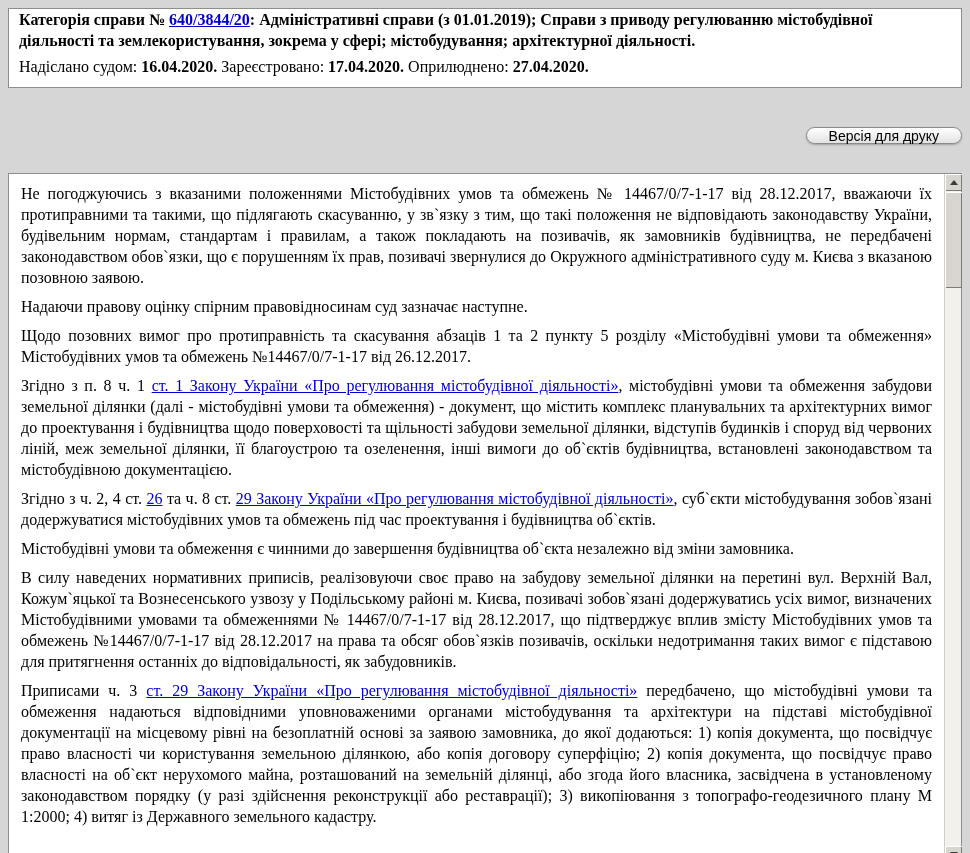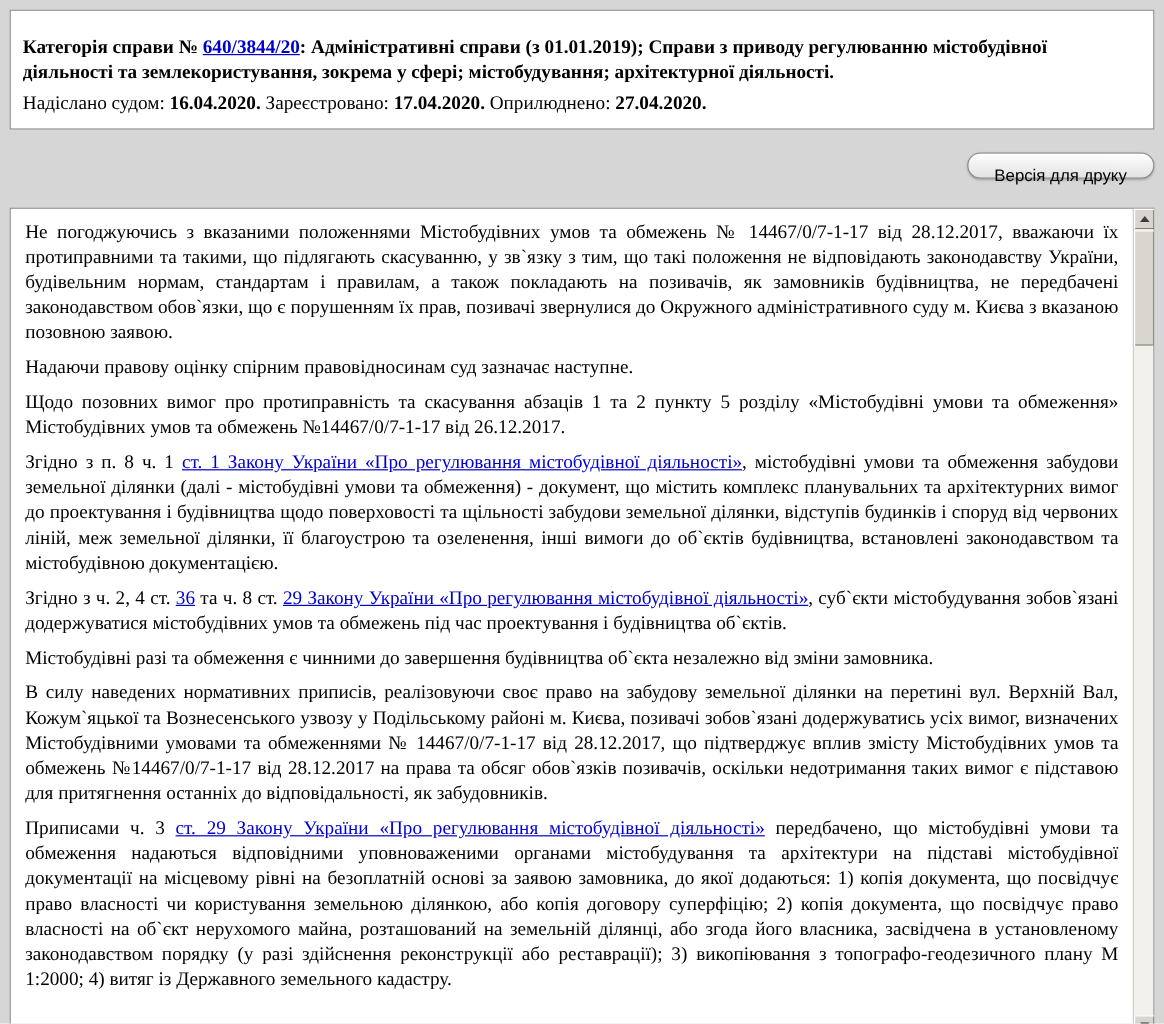--- a/index.html
+++ b/index.html
@@ -12,32 +12,32 @@
     position: relative;
     overflow: hidden;
   }
   a { color: #0000cc; text-decoration: underline; cursor: pointer; }
 
   
   .header-box {
     position: absolute; left: 8px; top: 8px; width: 954px;
     background: #ffffff;
     border: 1px solid #8e8e8e;
-    padding: 20px 12px 10px 10px;
+    padding: 0 12px 10px 10px;
   }
   .row { font-size: 16px; line-height: 21px; margin-bottom: 5px; }
   .row:last-child { margin-bottom: 0; }
   .category { font-weight: bold; }
   .case-link { font-weight: bold; }
   .val { font-weight: bold; text-align: center; }
 
   
   .print-btn {
     position: absolute; top: 127px; right: 8px;
-    height: 17px; padding: 10px 22px;
+    height: 17px; padding: 0 22px;
     border: 1px solid #8a8a8a; border-radius: 13px;
     background: linear-gradient(#ffffff, #e2e2e2);
     font-family: "Liberation Sans", sans-serif;
     font-size: 14px; color: #000;
     cursor: pointer;
     box-shadow: 0 1px 2px rgba(0,0,0,0.25);
   }
 
   
   .content-box {
@@ -98,22 +98,22 @@
 </div>
 
 <button class="print-btn">Версія для друку</button>
 
 <div class="content-box">
   <div class="content-text">
       <p>Не погоджуючись з вказаними положеннями Містобудівних умов та обмежень № 14467/0/7-1-17 від 28.12.2017, вважаючи їх протиправними та такими, що підлягають скасуванню, у зв`язку з тим, що такі положення не відповідають законодавству України, будівельним нормам, стандартам і правилам, а також покладають на позивачів, як замовників будівництва, не передбачені законодавством обов`язки, що є порушенням їх прав, позивачі звернулися до Окружного адміністративного суду м. Києва з вказаною позовною заявою.</p>
       <p>Надаючи правову оцінку спірним правовідносинам суд зазначає наступне.</p>
       <p>Щодо позовних вимог про протиправність та скасування абзаців 1 та 2 пункту 5 розділу «Містобудівні умови та обмеження» Містобудівних умов та обмежень №14467/0/7-1-17 від 26.12.2017.</p>
       <p>Згідно з п. 8 ч. 1 <a href="#">ст. 1 Закону України «Про регулювання містобудівної діяльності»</a>, містобудівні умови та обмеження забудови земельної ділянки (далі - містобудівні умови та обмеження) - документ, що містить комплекс планувальних та архітектурних вимог до проектування і будівництва щодо поверховості та щільності забудови земельної ділянки, відступів будинків і споруд від червоних ліній, меж земельної ділянки, її благоустрою та озеленення, інші вимоги до об`єктів будівництва, встановлені законодавством та містобудівною документацією.</p>
-      <p>Згідно з ч. 2, 4 ст. <a href="#">36</a> та ч. 8 ст. <a href="#">29 Закону України «Про регулювання містобудівної діяльності»</a>, суб`єкти містобудування зобов`язані додержуватися містобудівних умов та обмежень під час проектування і будівництва об`єктів.</p>
-      <p>Містобудівні разі та обмеження є чинними до завершення будівництва об`єкта незалежно від зміни замовника.</p>
+      <p>Згідно з ч. 2, 4 ст. <a href="#">26</a> та ч. 8 ст. <a href="#">29 Закону України «Про регулювання містобудівної діяльності»</a>, суб`єкти містобудування зобов`язані додержуватися містобудівних умов та обмежень під час проектування і будівництва об`єктів.</p>
+      <p>Містобудівні умови та обмеження є чинними до завершення будівництва об`єкта незалежно від зміни замовника.</p>
       <p>В силу наведених нормативних приписів, реалізовуючи своє право на забудову земельної ділянки на перетині вул. Верхній Вал, Кожум`яцької та Вознесенського узвозу у Подільському районі м. Києва, позивачі зобов`язані додержуватись усіх вимог, визначених Містобудівними умовами та обмеженнями № 14467/0/7-1-17 від 28.12.2017, що підтверджує вплив змісту Містобудівних умов та обмежень №14467/0/7-1-17 від 28.12.2017 на права та обсяг обов`язків позивачів, оскільки недотримання таких вимог є підставою для притягнення останніх до відповідальності, як забудовників.</p>
       <p>Приписами ч. 3 <a href="#">ст. 29 Закону України «Про регулювання містобудівної діяльності»</a> передбачено, що містобудівні умови та обмеження надаються відповідними уповноваженими органами містобудування та архітектури на підставі містобудівної документації на місцевому рівні на безоплатній основі за заявою замовника, до якої додаються: 1) копія документа, що посвідчує право власності чи користування земельною ділянкою, або копія договору суперфіцію; 2) копія документа, що посвідчує право власності на об`єкт нерухомого майна, розташований на земельній ділянці, або згода його власника, засвідчена в установленому законодавством порядку (у разі здійснення реконструкції або реставрації); 3) викопіювання з топографо-геодезичного плану М 1:2000; 4) витяг із Державного земельного кадастру.</p>
     </div>
   <div class="sb">
     <div class="sb-btn up">
       <span class="tri up"></span>
     </div>
     <div class="sb-thumb"></div>
     <div class="sb-btn down">
       <span class="tri down"></span>

